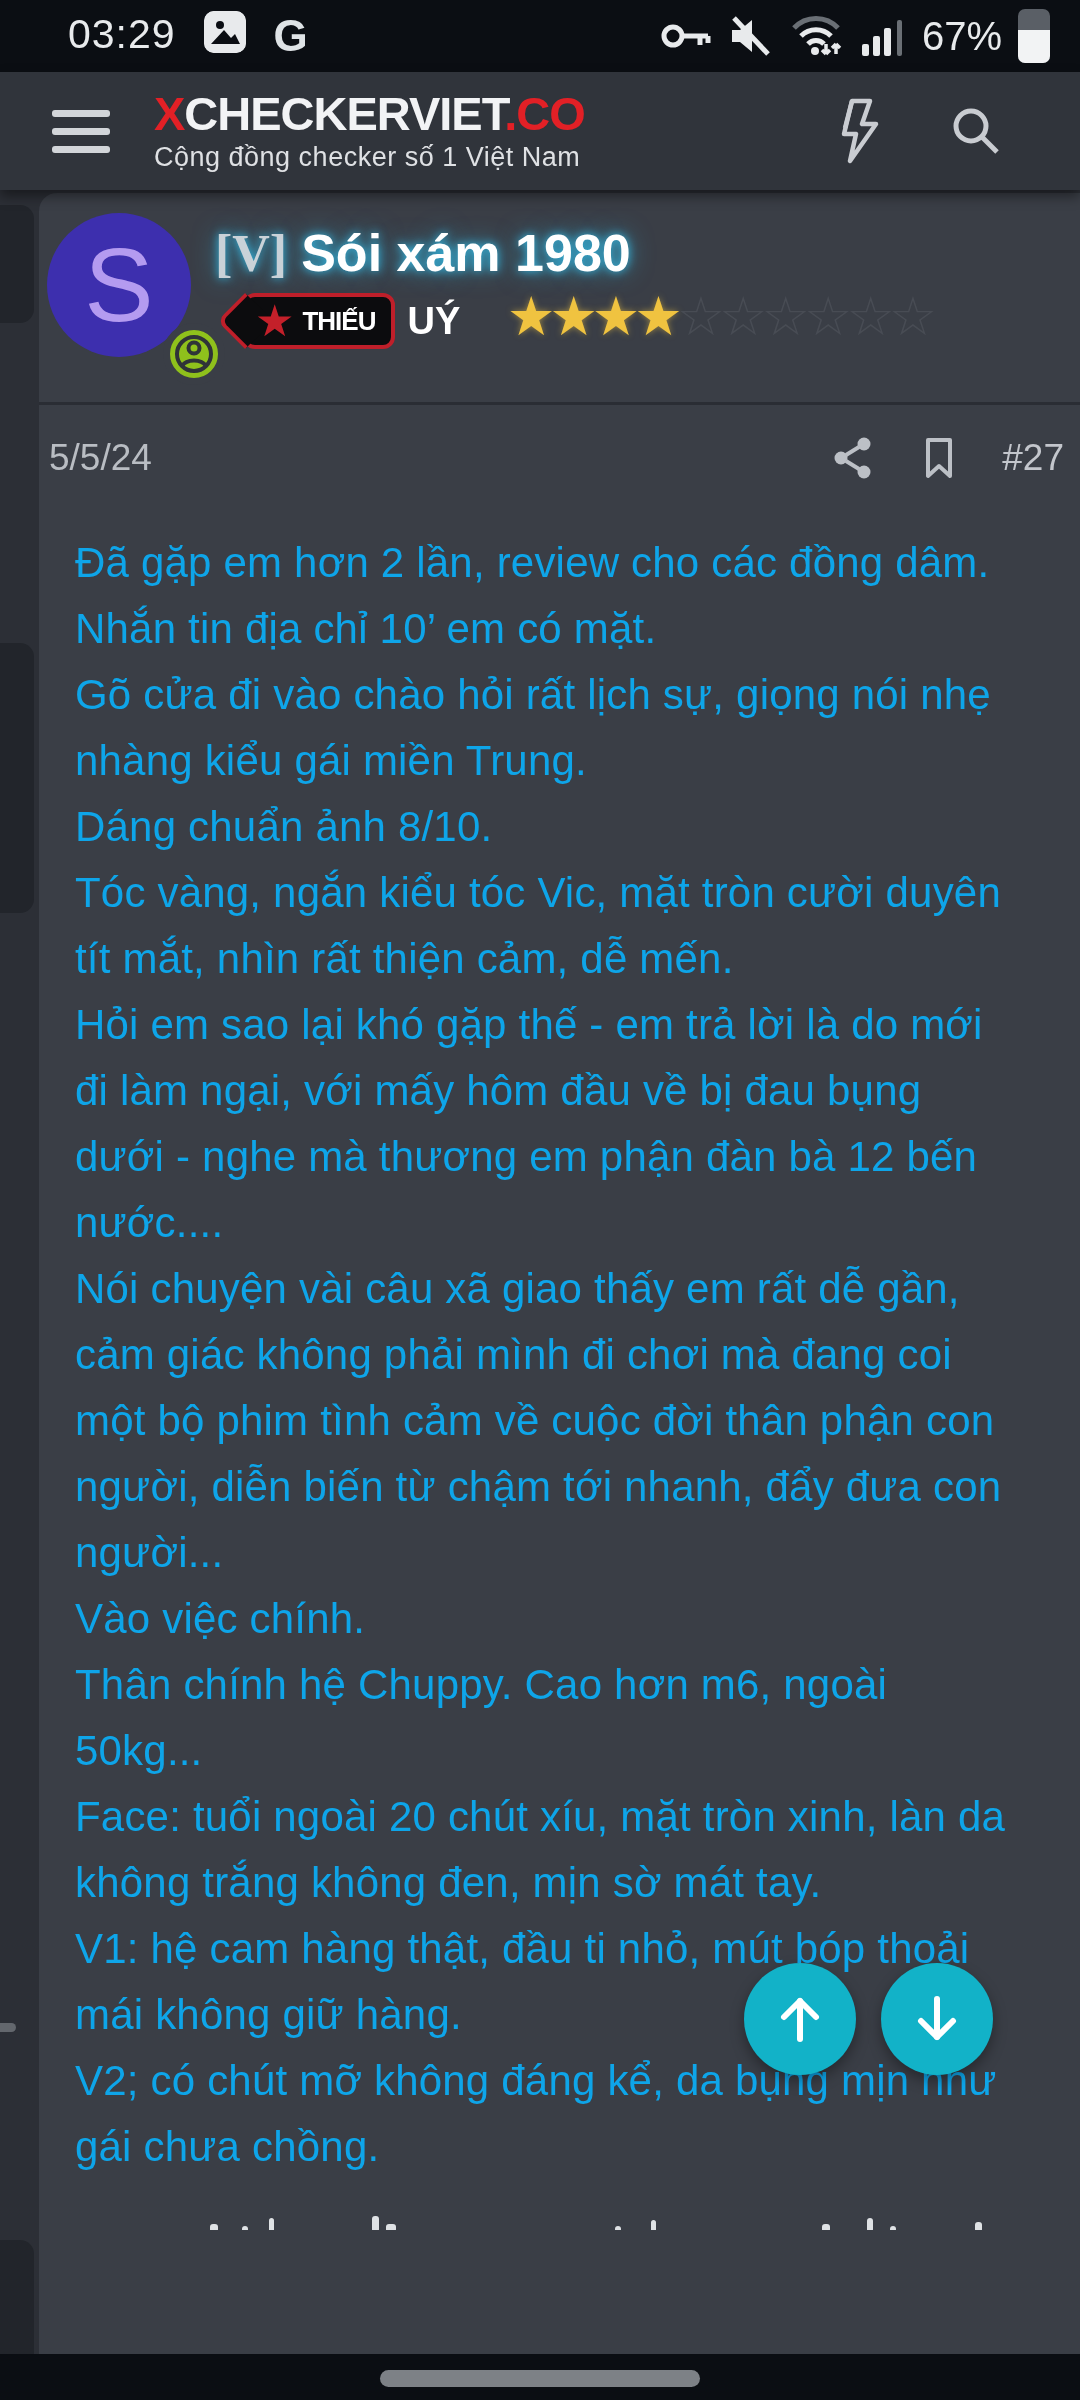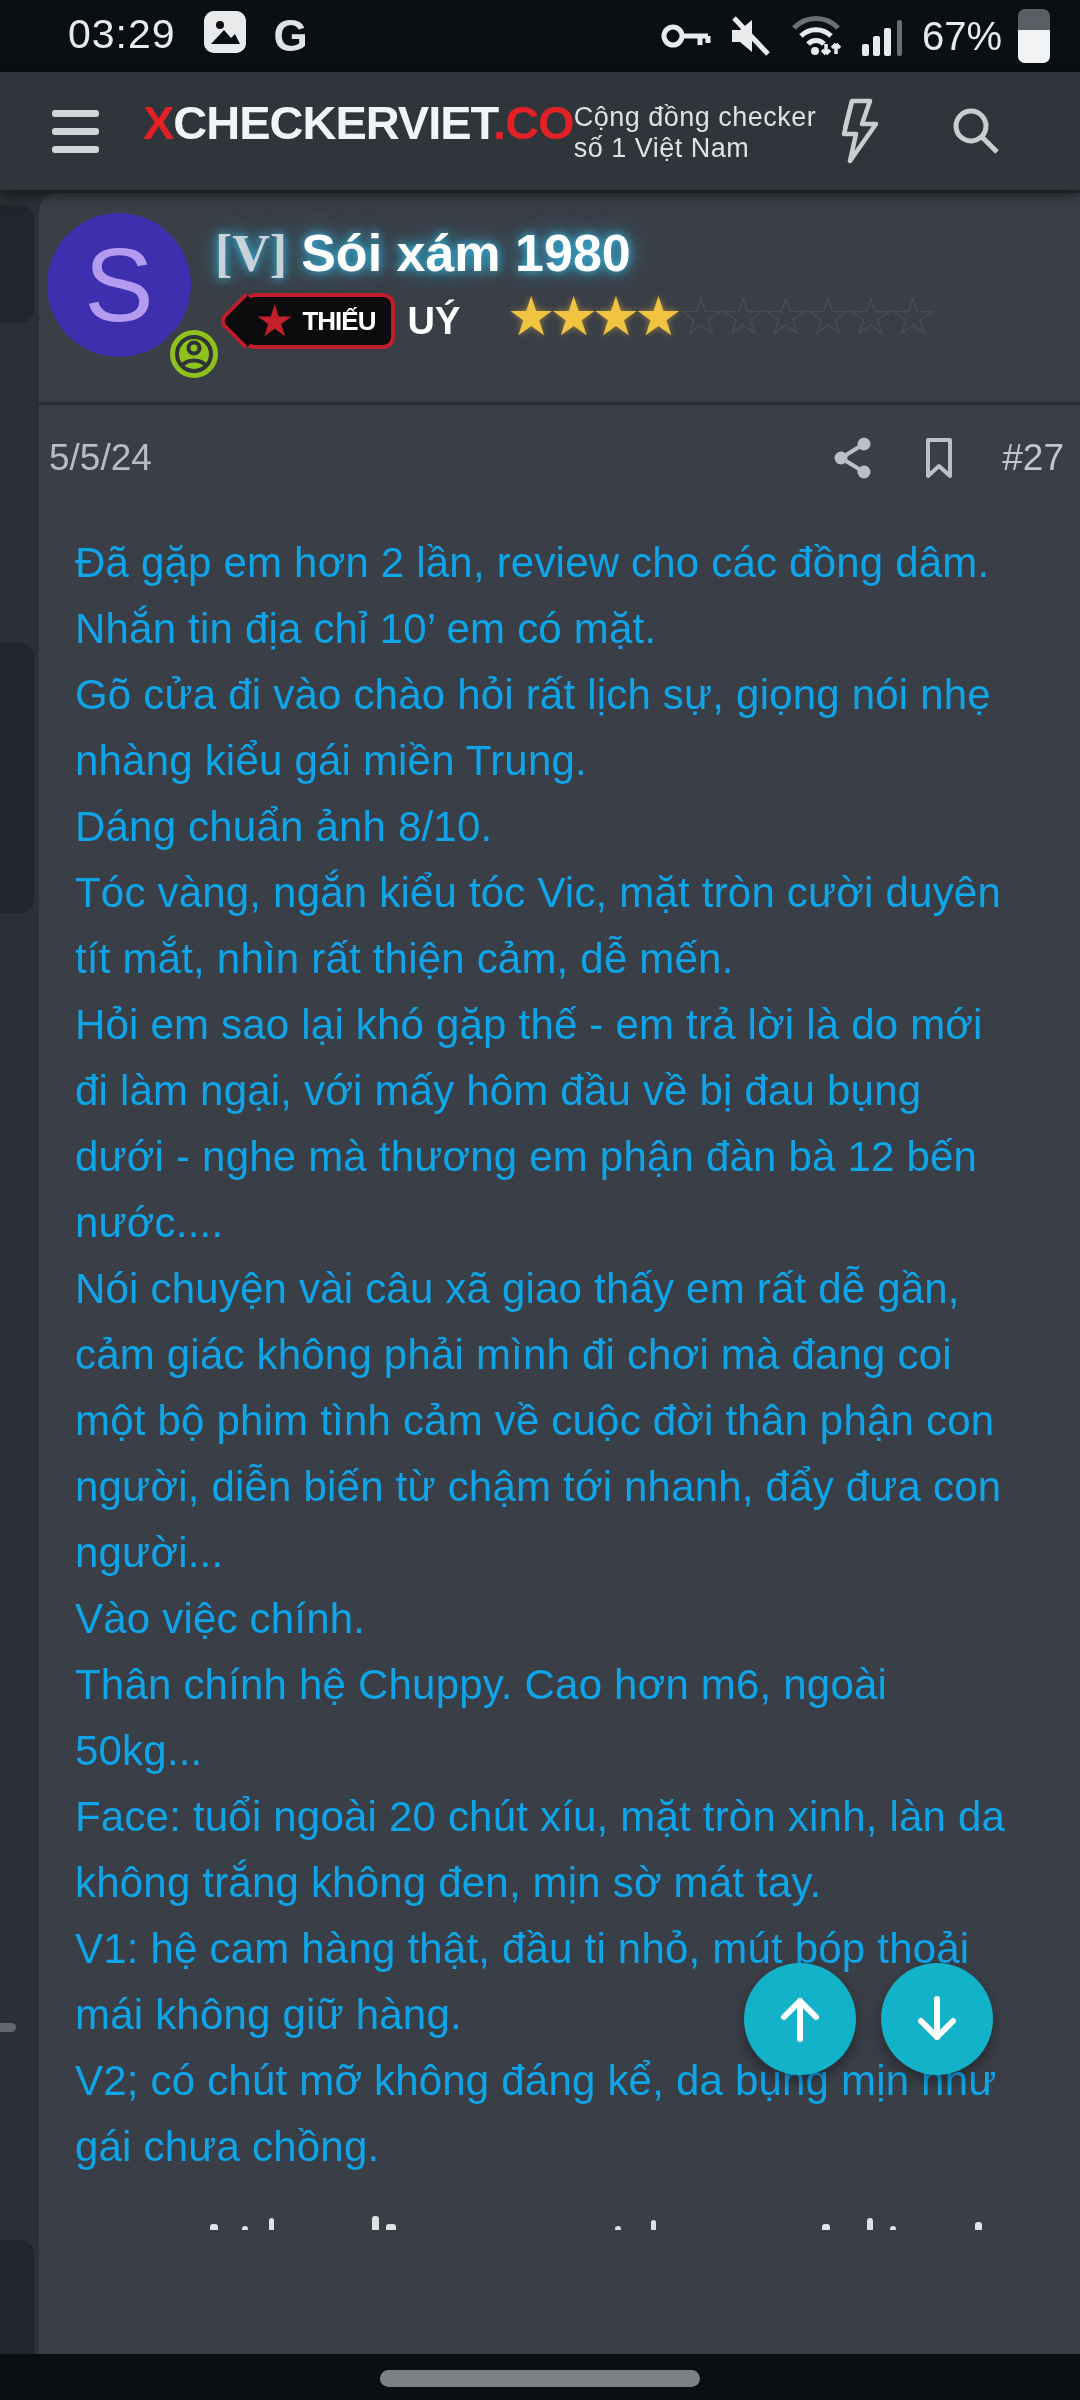--- a/index.html
+++ b/index.html
@@ -29,21 +29,21 @@
   .batt .fill { position:absolute; bottom:0; left:0; right:0; height:62%; background:#f2f3f4; }
 
   
   .app-header {
     position:absolute; top:72px; left:0; width:1080px; height:118px;
     background:#30343b; box-shadow:0 6px 12px rgba(0,0,0,.45); z-index:5;
     display:flex; align-items:center;
   }
   .hamburger { margin-left:52px; width:58px; display:flex; flex-direction:column; gap:11px; cursor:pointer; }
   .hamburger span { height:7px; background:#d2d5d9; border-radius:3px; }
-  .logo-block { margin-left:44px; display:flex; flex-direction:row; }
+  .logo-block { margin-left:44px; display:flex; flex-direction:column; }
   .logo-line { font-size:47px; font-weight:bold; letter-spacing:-1px; line-height:1.05; }
   .logo-red { color:#e22026; }
   .logo-white { color:#f2f3f5; }
   .tagline { font-size:27px; color:#dfe1e4; margin-top:4px; letter-spacing:.5px; }
   .hdr-icons { margin-left:auto; display:flex; align-items:center; gap:66px; padding-right:78px; }
 
   
   .content { position:absolute; top:190px; left:0; width:1080px; bottom:46px; }
   .gutter-block { position:absolute; left:0; width:34px; background:#22252b; border-radius:0 14px 14px 0; }
   .gb1 { top:15px; height:118px; }

